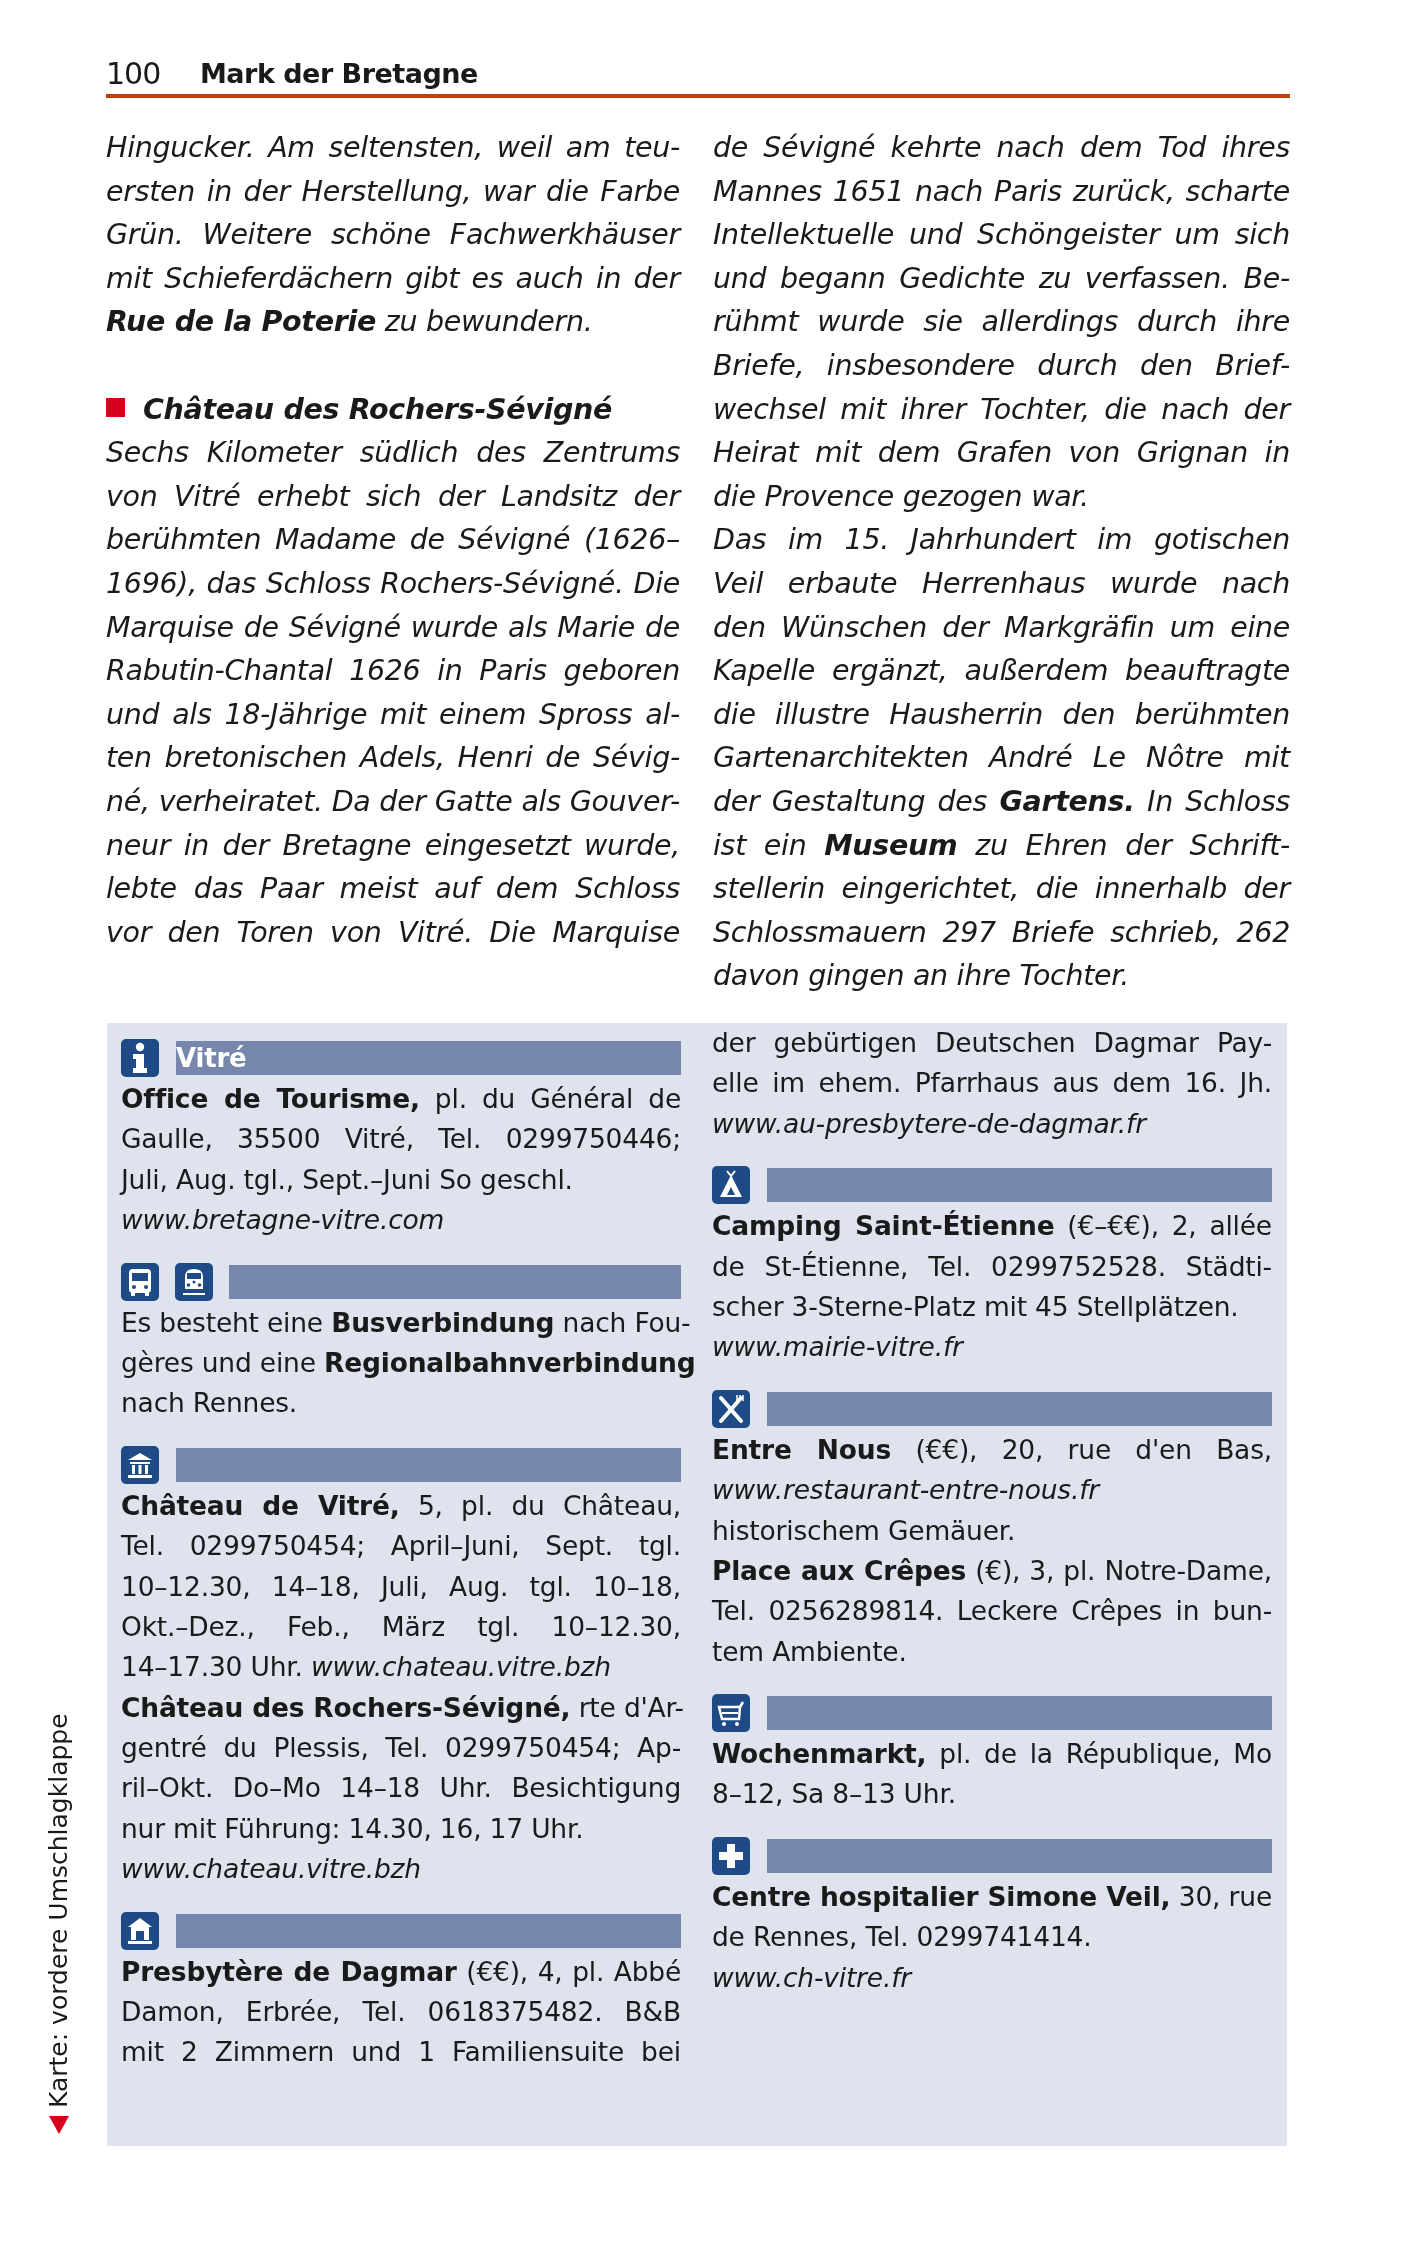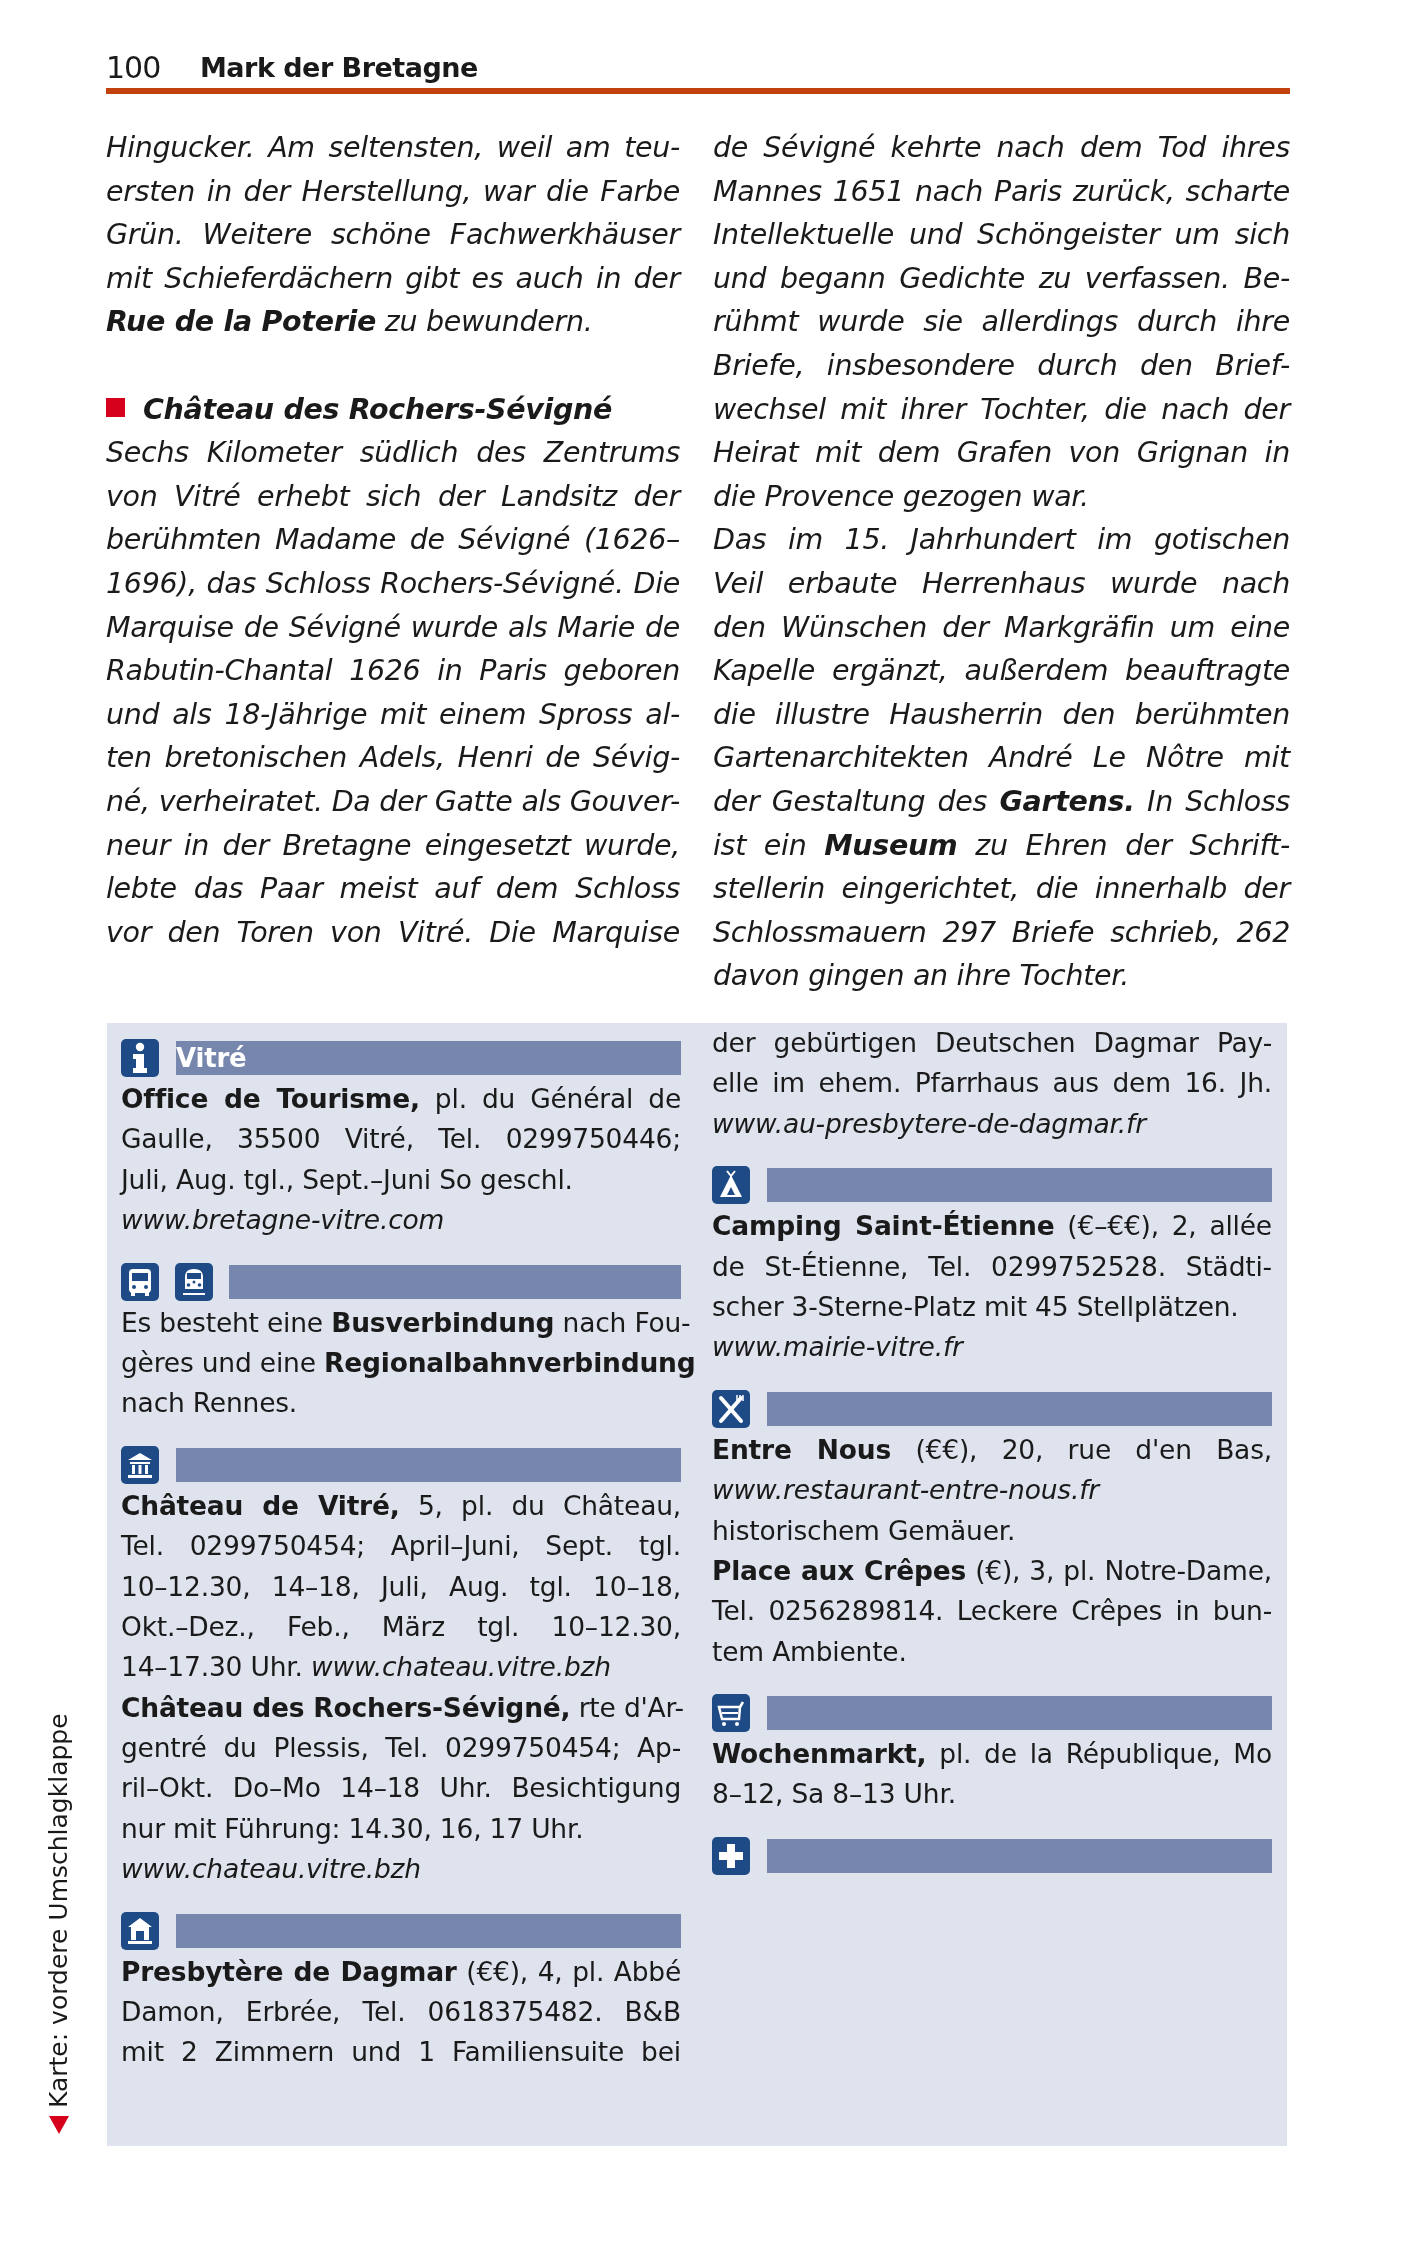--- a/index.html
+++ b/index.html
@@ -1,19 +1,19 @@
 <!DOCTYPE html>
 <html><head>
 <meta charset="utf-8">
 <style>
   html, body { margin: 0; padding: 0; background: #ffffff; }
   body { width: 1417px; height: 2244px; position: relative; overflow: hidden;
          font-family: "DejaVu Sans", "Liberation Sans", sans-serif; color: #1a1a1a; }
-  .page-header { position: absolute; left: 106px; top: 46px; width: 1184px; height: 42px;
-                 border-bottom: 6px solid #c2410c; }
+  .page-header { position: absolute; left: 106px; top: 52px; width: 1184px; height: 42px;
+                 border-bottom: 4px solid #c2410c; }
   .page-num { position: absolute; left: 0; top: 4px; font-size: 30px; letter-spacing: -1px; }
   .chapter { position: absolute; left: 94px; top: 6px; font-size: 27px; font-weight: bold; letter-spacing: -0.5px; }
   .col { position: absolute; font-size: 28.5px; line-height: 43.6px; text-align: justify; letter-spacing: -0.3px; font-style: italic; }
   .col-left { left: 106px; top: 126px; width: 574px; }
   .col-right { left: 713px; top: 126px; width: 577px; }
   .col .line { display: block; text-align: justify; text-align-last: justify; white-space: nowrap; height: 43.6px; overflow: visible; }
   .col .line.last { text-align-last: left; }
   .gap { height: 43.6px; }
   b { font-weight: bold; }
   .red-sq { display: inline-block; width: 19px; height: 19px; background: #d6001c; margin-right: 18px; vertical-align: 2px; }
@@ -261,19 +261,24 @@
 
     <div class="ib-sec" style="margin-top:22px">
       <div class="ib-head">
         <span class="ib-icon">
           <svg viewBox="0 0 38 38">
               <path d="M15 7h8v8h8v8h-8v8h-8v-8H7v-8h8z" fill="#fff"></path>
             </svg>
         </span>
         <span class="ib-bar"></span>
       </div>
+      <div class="ib-text">
+        <span class="line"><b>Centre hospitalier Simone Veil,</b><span> 30, rue</span></span>
+        <span class="line last">de Rennes, Tel. 0299741414.</span>
+        <span class="line last"><i>www.ch-vitre.fr</i></span>
+      </div>
     </div>
   </div>
 </div>
 
 <div class="side-label">
   <span class="side-tri"></span><span>Karte: vordere Umschlagklappe</span>
 </div>
 
 </body></html>

